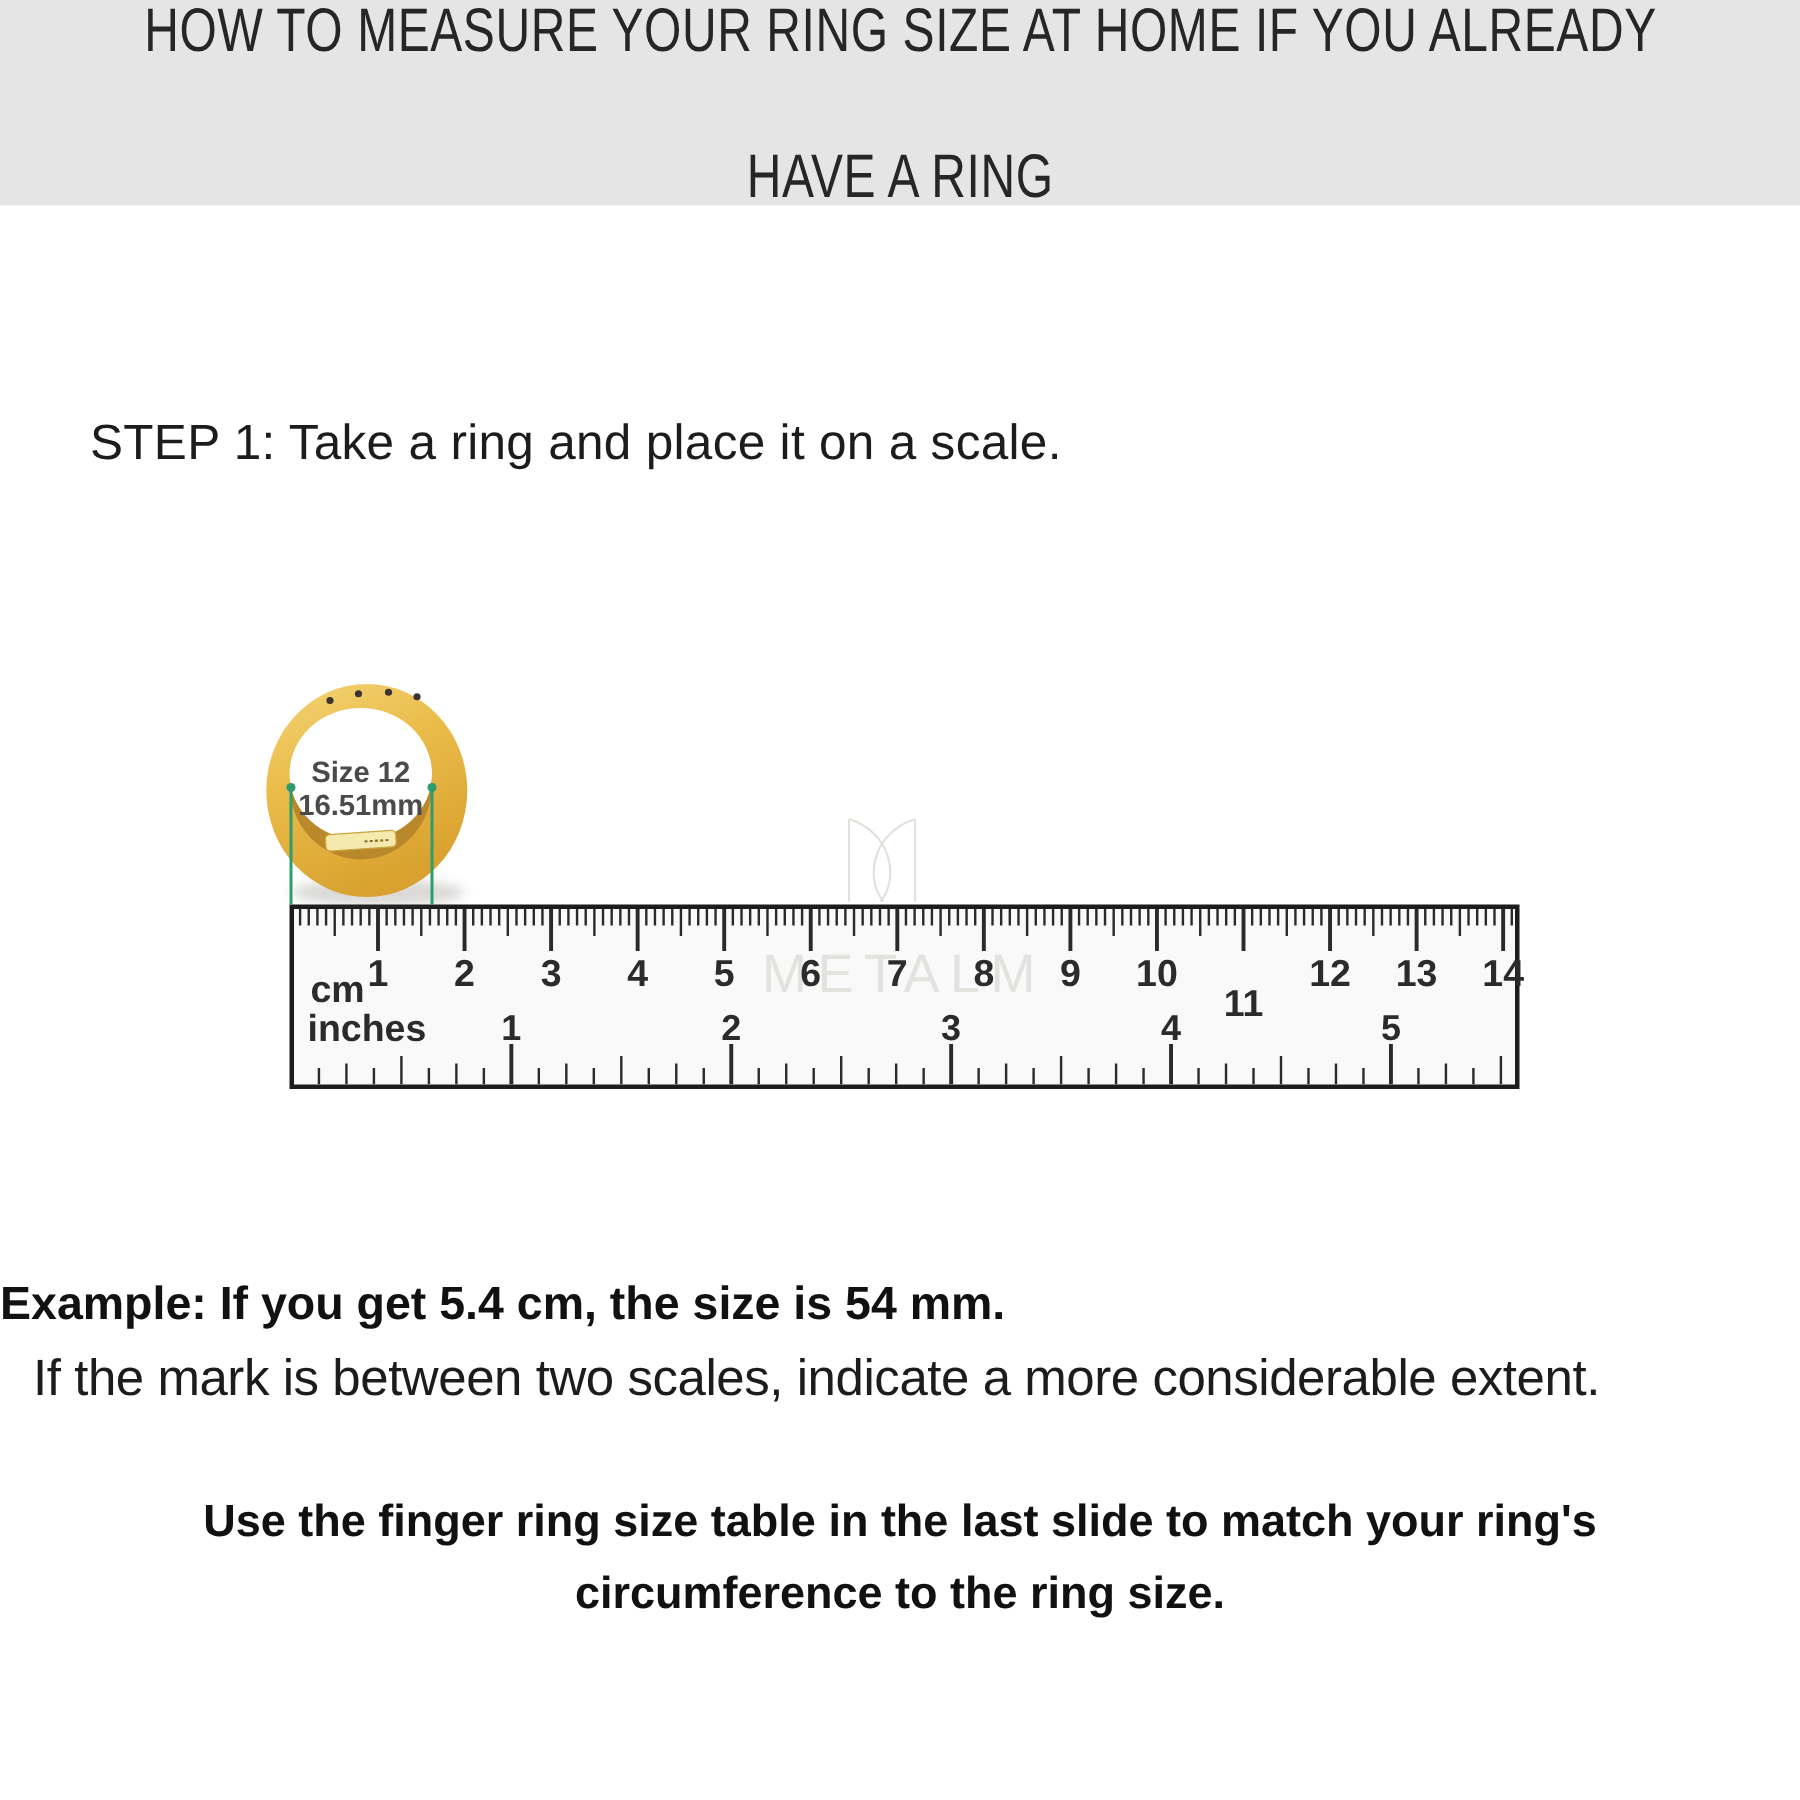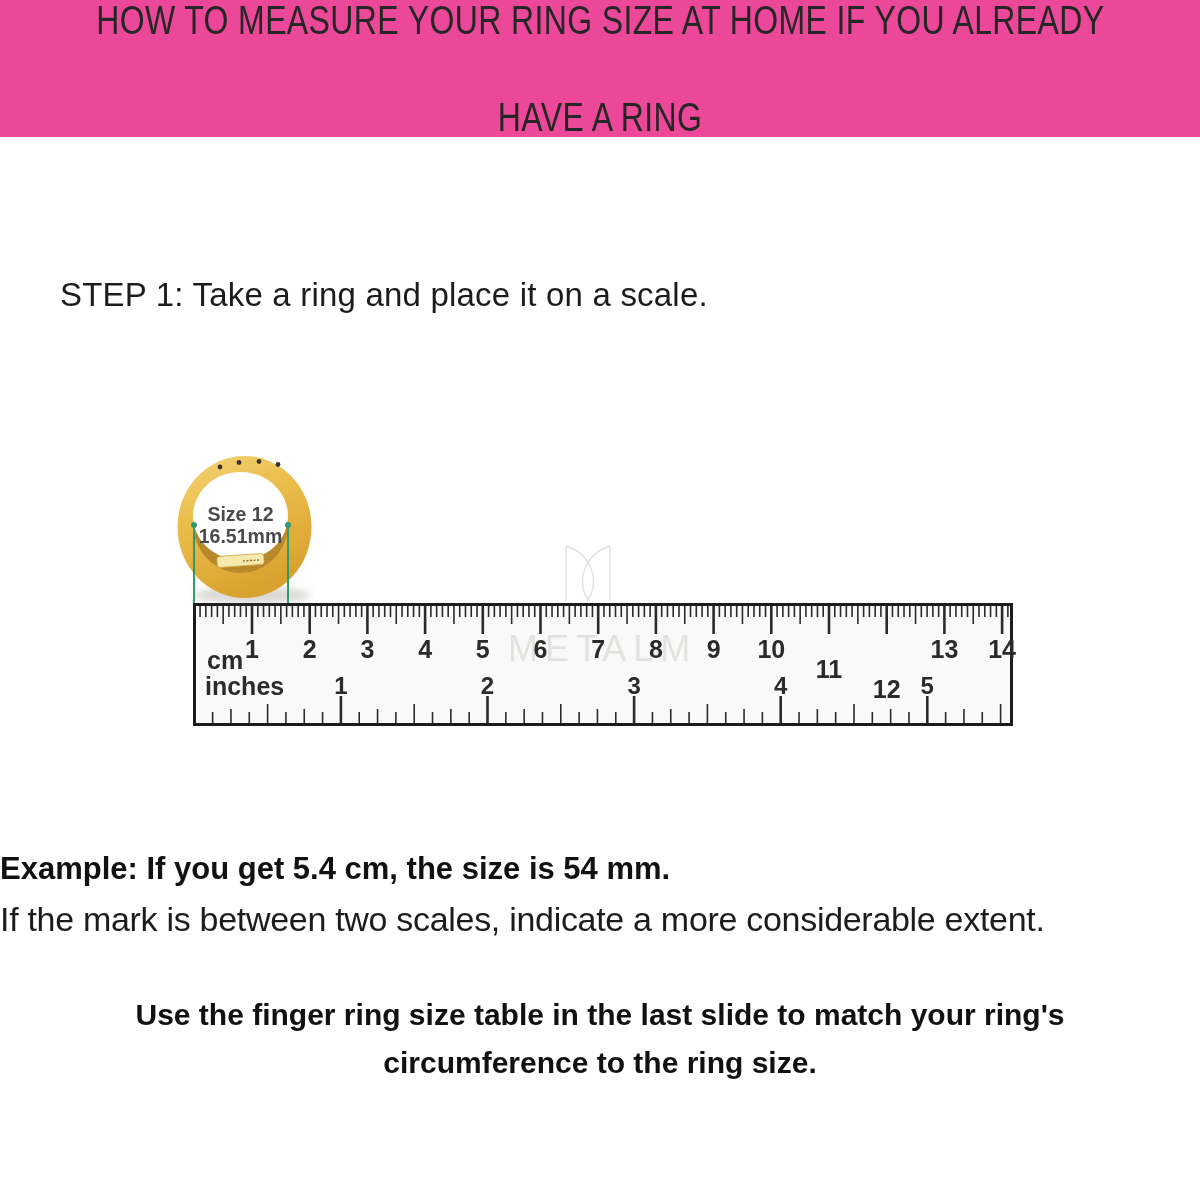--- a/index.html
+++ b/index.html
@@ -40,30 +40,30 @@
   .cm-label{left:11px;top:40px;}
   .inches-label{left:9px;top:66px;}
   .num-cm,.num-in{
     position:absolute;transform:translateX(-50%);font-weight:700;color:#2b2b2b;z-index:2;
   }
   .num-cm{top:29px;font-size:25px;}
   .num-in{top:66px;font-size:24px;}
   
   .example-block{position:absolute;left:0;top:851px;width:1200px;}
   .example-bold{font-size:31px;font-weight:700;color:#111;white-space:nowrap;}
-  .example-reg{font-size:34px;font-weight:400;color:#1c1c1c;margin-top:13px;white-space:nowrap;letter-spacing:-0.3px;}
+  .example-reg{font-size:34px;font-weight:400;color:#1c1c1c;margin-top:13px;white-space:nowrap;letter-spacing:-0.3px;margin-left:22px;}
   .footer-block{position:absolute;left:0;top:991px;width:1200px;text-align:center;}
   .footer-line{font-size:30px;font-weight:700;color:#111;line-height:48px;white-space:nowrap;}
 </style>
 </head>
 <body>
 
 <div id="canvas">
 
-  <div class="header" id="header-band" style="background: #ec4899; gap: 45px;">
+  <div class="header" id="header-band" style="background: #e5e5e5; gap: 45px;">
     <div class="title-line">HOW TO MEASURE YOUR RING SIZE AT HOME IF YOU ALREADY</div>
     <div class="title-line">HAVE A RING</div>
   </div>
 
   <div class="step-block">
     <div class="step-line">STEP 1: Take a ring and place it on a scale.</div>
   </div>
 
   <svg class="ring-svg" width="170" height="175" viewBox="0 0 170 175">
     <defs>
@@ -309,21 +309,21 @@
         <span class="num-cm" style="left: 113.7px;">2</span>
         <span class="num-cm" style="left: 171.4px;">3</span>
         <span class="num-cm" style="left: 229.1px;">4</span>
         <span class="num-cm" style="left: 286.8px;">5</span>
         <span class="num-cm" style="left: 344.5px;">6</span>
         <span class="num-cm" style="left: 402.2px;">7</span>
         <span class="num-cm" style="left: 459.9px;">8</span>
         <span class="num-cm" style="left: 517.6px;">9</span>
         <span class="num-cm" style="left: 575.3px;">10</span>
         <span class="num-cm" style="left: 633px; margin-top: 20px;">11</span>
-        <span class="num-cm" style="left: 690.7px; margin-top: 40px;">12</span>
+        <span class="num-cm" style="left: 690.7px;">12</span>
         <span class="num-cm" style="left: 748.4px;">13</span>
         <span class="num-cm" style="left: 806.1px;">14</span>
       </div>
     <div id="inch-numbers">
         <span class="num-in" style="left: 144.9px;">1</span>
         <span class="num-in" style="left: 291.5px;">2</span>
         <span class="num-in" style="left: 438.1px;">3</span>
         <span class="num-in" style="left: 584.7px;">4</span>
         <span class="num-in" style="left: 731.3px;">5</span>
       </div>

